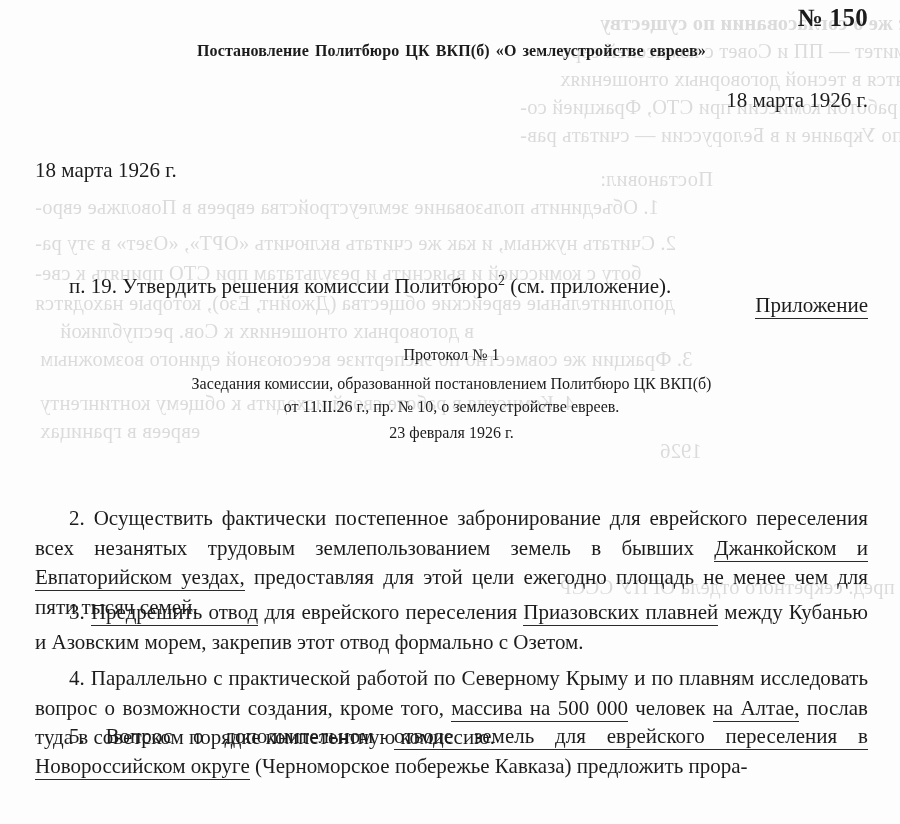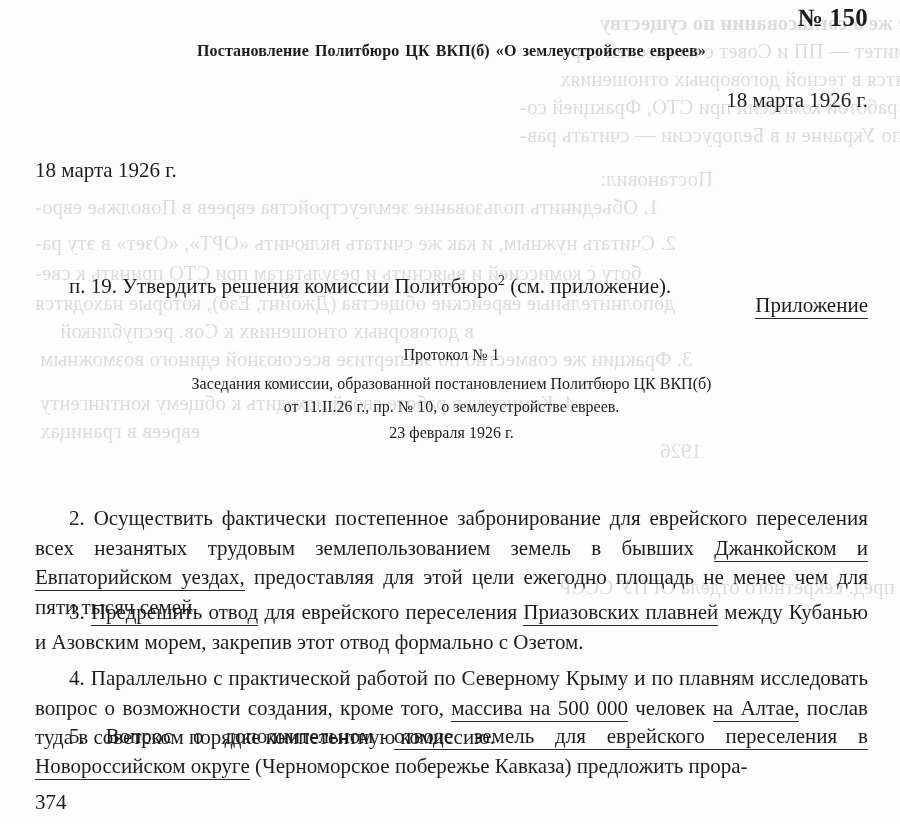--- a/index.html
+++ b/index.html
@@ -167,16 +167,15 @@
 
 
     <div class="blk para" style="top:504px;font-family:Liberation Serif, serif;"><span>2. </span><span>Осуществить фактически постепенное забронирование для еврейского переселения всех незанятых трудовым землепользованием земель в бывших </span><u class="ul">Джанкойском и Евпаторийском уездах,</u><span> предоставляя для этой цели ежегодно площадь не менее чем для пяти тысяч семей.</span></div>
 
     <div class="blk para" style="top:598px;"><span>3. </span><u class="ul">Предрешить отвод</u><span> для еврейского переселения </span><u class="ul">Приазовских плавней</u><span> между Кубанью и Азовским морем, закрепив этот отвод формально с Озетом.</span></div>
 
     <div class="blk para" style="top:664px;"><span>4. </span><span>Параллельно с практической работой по Северному Крыму и по плавням исследовать вопрос о возможности создания, кроме того, </span><u class="ul">массива на 500 000</u><span> человек </span><u class="ul">на Алтае,</u><span> послав туда в советском порядке компетентную комиссию.</span></div>
 
     <div class="blk para" style="top:722px;"><span>5. </span><span>Вопрос о дополнительном </span><u class="ul">отводе земель для еврейского переселения в Новороссийском округе</u><span> (Черноморское побережье Кавказа) предложить прора-</span></div>
 
-    <div class="blk page-number" style="top:790px;">374</div>
 
   </div>
 </div>
 
 </body></html>

